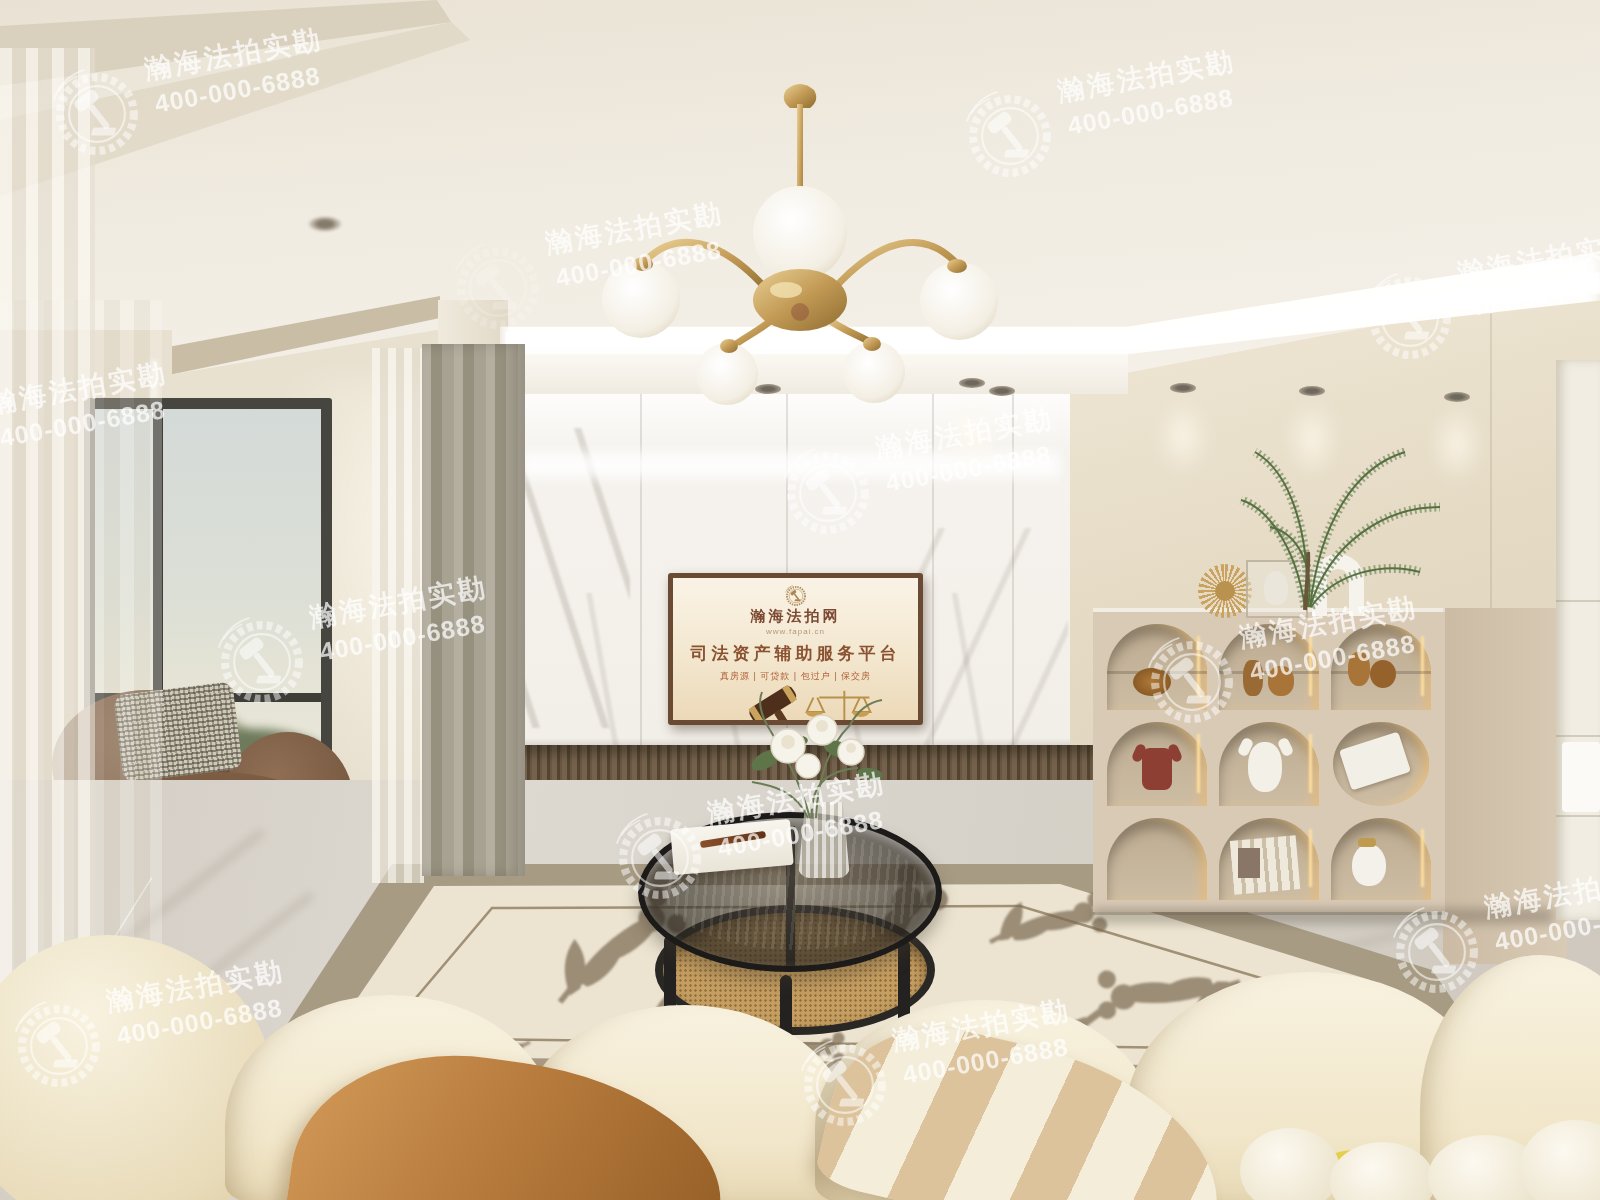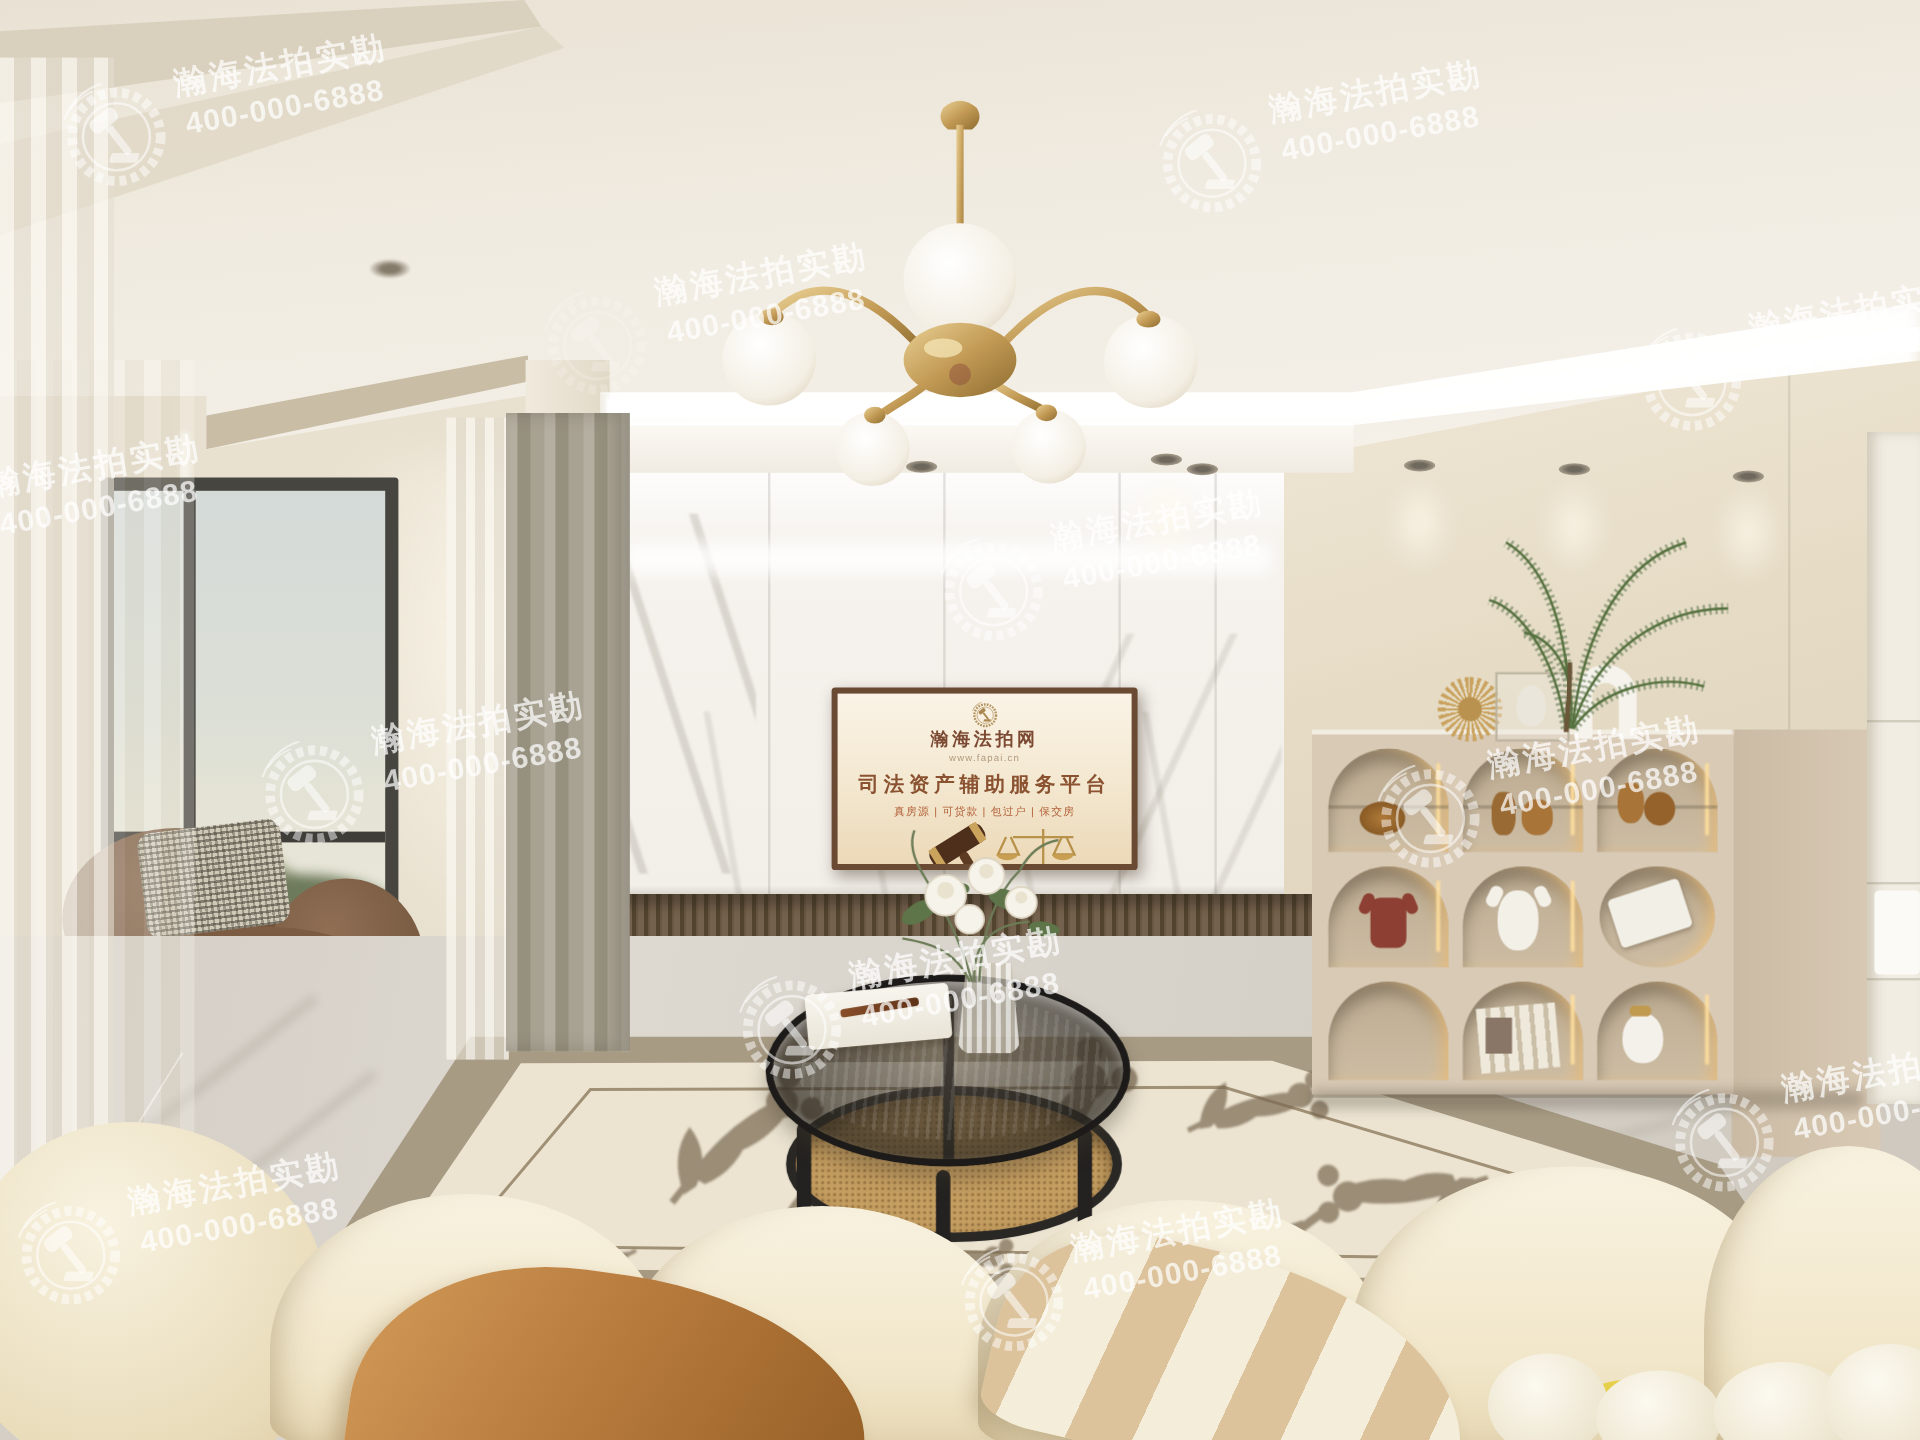--- a/index.html
+++ b/index.html
@@ -88,21 +88,21 @@
   .v2{left:400px;top:150px;width:170px;height:220px;opacity:.4;
     background:repeating-linear-gradient(115deg,transparent 0 36px,rgba(138,130,116,.45) 38px 42px,transparent 44px 78px);}
   .v3{left:60px;top:215px;width:430px;height:160px;opacity:.3;
     background:repeating-linear-gradient(80deg,transparent 0 55px,rgba(125,118,104,.5) 56px 60px,transparent 62px 120px);}
   .m-reflect{left:520px;top:452px;width:540px;height:26px;background:rgba(255,255,255,.8);filter:blur(6px);}
   .m-bottom-shadow{left:498px;top:738px;width:572px;height:14px;
     background:linear-gradient(180deg,rgba(90,80,66,0),rgba(90,80,66,.3));}
 
   
   .tv{left:668px;top:573px;width:255px;height:152px;background:#6b4a33;border-radius:3px;
-    box-shadow:3px 5px 12px rgba(70,55,40,.45);padding:0;margin-left:25px;}
+    box-shadow:3px 5px 12px rgba(70,55,40,.45);padding:0;}
   .tv-screen{position:absolute;left:5px;top:5px;width:245px;height:142px;overflow:hidden;
     background:linear-gradient(180deg,#faf3e6 0%,#f3e7cf 55%,#ecd9b8 100%);text-align:center;}
   .tv-logo{display:block;margin:7px auto 0;width:22px;height:22px;color:#ab8750;}
   .tv-brand{font-family:"Liberation Serif",serif;font-size:15px;letter-spacing:3px;color:#7c4a33;font-weight:700;}
   .tv-web{font-size:8px;letter-spacing:1px;color:#b09a7d;margin-top:1px;}
   .tv-title{font-size:17px;font-weight:700;letter-spacing:4px;color:#8a5230;margin-top:6px;}
   .tv-tagline{font-size:9px;letter-spacing:1px;color:#b26038;margin-top:5px;}
   .tv-art{display:block;margin:2px auto 0;width:200px;height:58px;}
 
   

